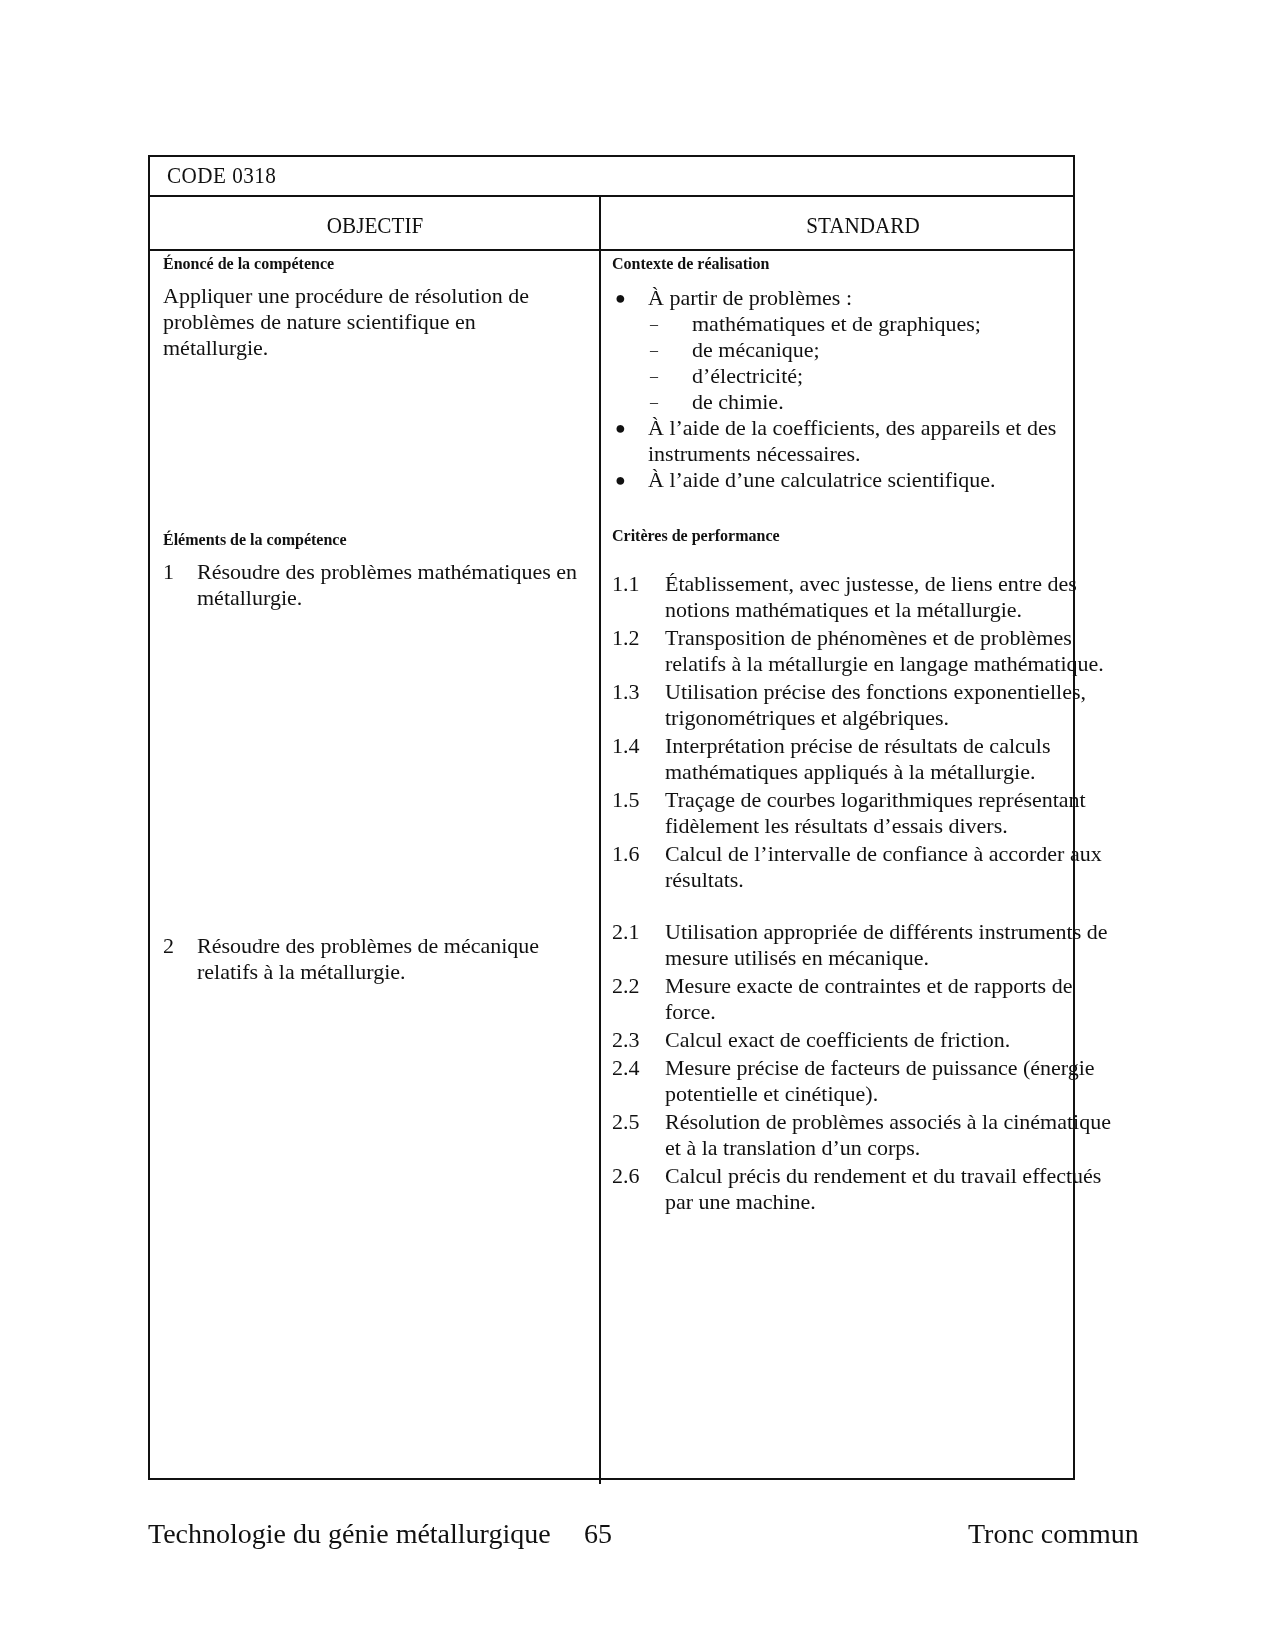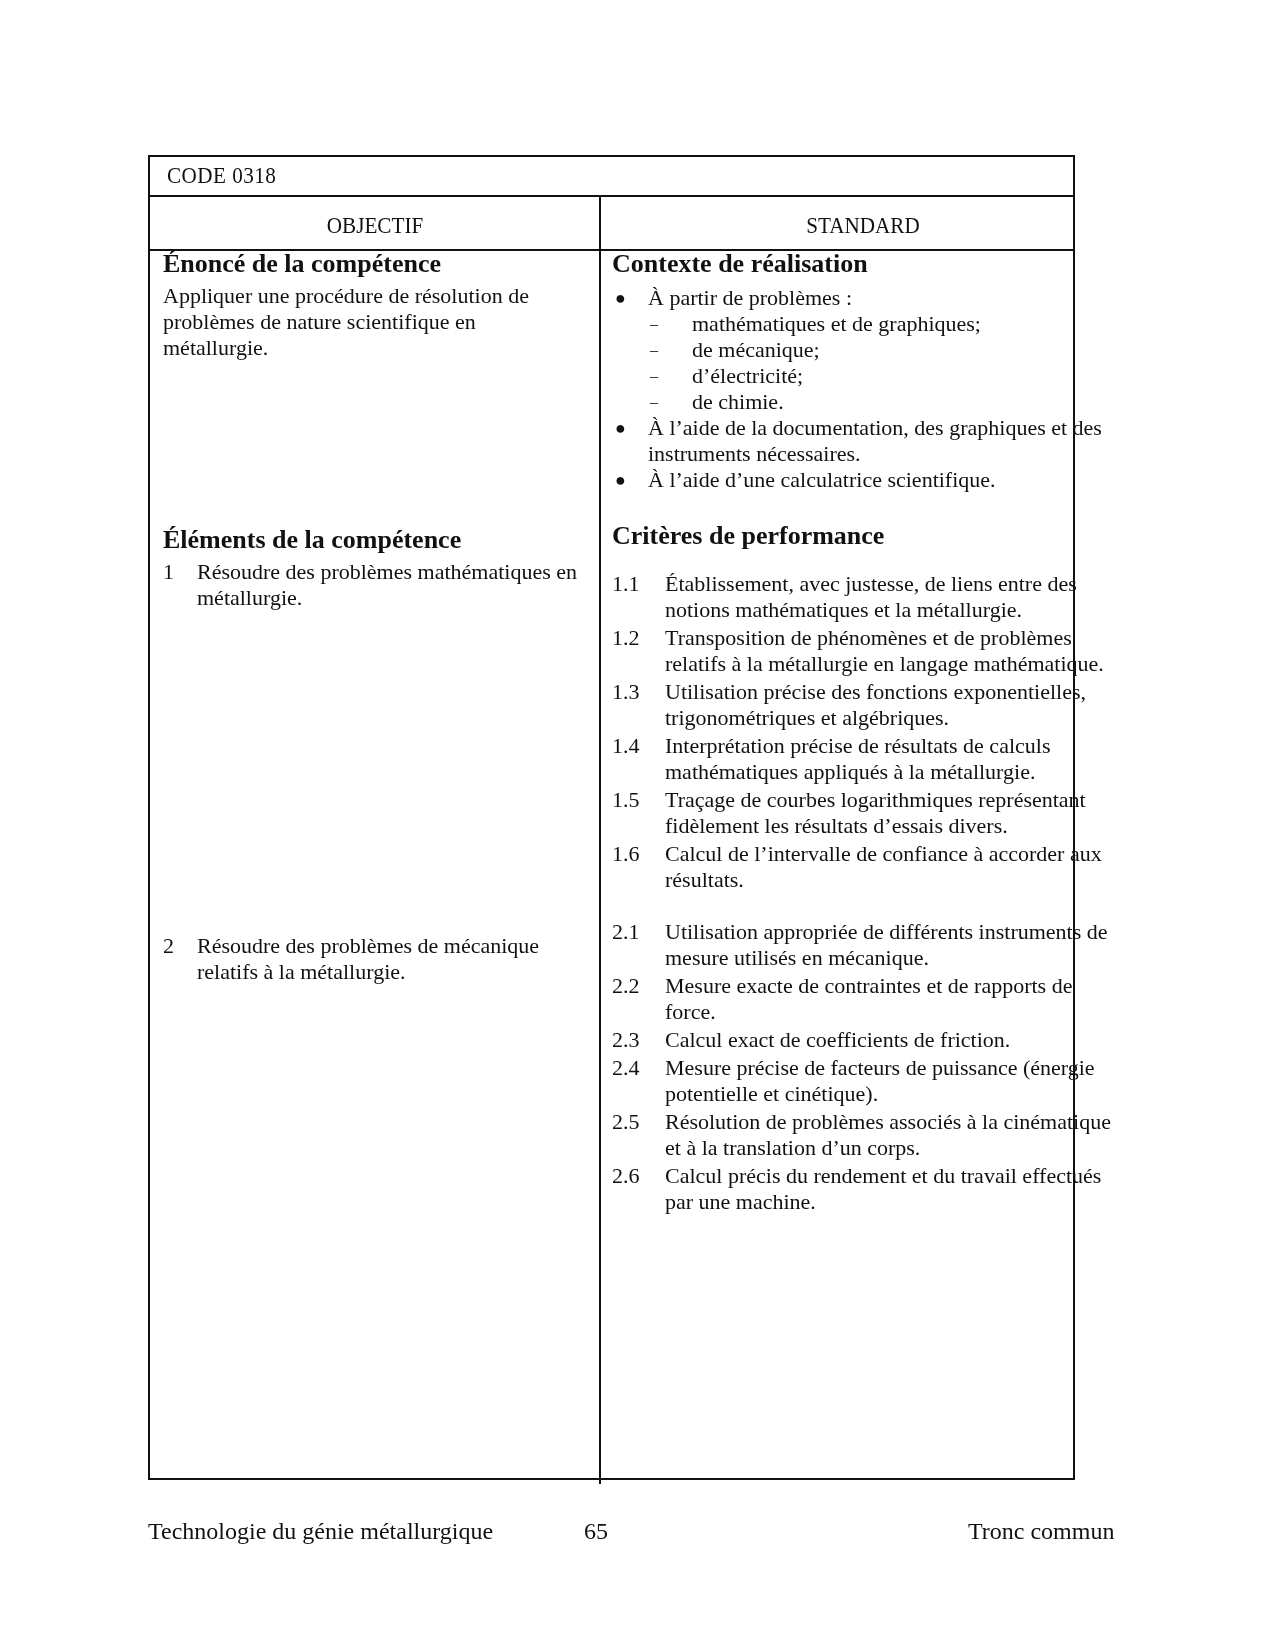--- a/index.html
+++ b/index.html
@@ -33,32 +33,32 @@
       transform: scaleX(0.92);
     }
     .hdr-left { left: 0; width: 450px; }
     .hdr-right { left: 450px; width: 526px; }
     .col {
       position: absolute; top: 94px; font-size: 22px; line-height: 26px;
       font-family: "Liberation Serif", serif;
     }
     .col-left { left: 13px; width: 420px; }
     .col-right { left: 462px; width: 500px; }
-    .sec-title { font-weight: bold; font-size: 26px; margin: 0; }
+    .sec-title { font-weight: bold; font-size: 16px; margin: 0; }
     .para { margin-top: 6px; }
     .bullet { position: relative; padding-left: 36px; }
     .bullet .mark { position: absolute; left: 3px; top: 0; font-size: 18px; }
     .sub { position: relative; padding-left: 80px; }
     .sub .mark { position: absolute; left: 38px; top: 0; font-size: 16px; }
     .elem { position: relative; padding-left: 34px; }
     .elem .num { position: absolute; left: 0; }
     .crit { position: relative; padding-left: 53px; margin-bottom: 2px; }
     .crit .num { position: absolute; left: 0; }
     .footer {
-      position: absolute; top: 1518px; font-size: 24px;
+      position: absolute; top: 1518px; font-size: 28px;
       font-family: "Liberation Serif", serif;
     }
   </style>
 </head>
 <body>
 
 <div class="frame">
   <div class="code-row">
     <span class="code-text">CODE   0318</span>
   </div>
@@ -88,21 +88,21 @@
     <div class="bullet" style="margin-top:8px">
       <span class="mark">●</span>
       <span>À partir de problèmes :</span>
     </div>
     <div class="sub"><span class="mark">–</span><span>mathématiques et de graphiques;</span></div>
     <div class="sub"><span class="mark">–</span><span>de mécanique;</span></div>
     <div class="sub"><span class="mark">–</span><span>d’électricité;</span></div>
     <div class="sub"><span class="mark">–</span><span>de chimie.</span></div>
     <div class="bullet">
       <span class="mark">●</span>
-      <span>À l’aide de la documentation, des graphiques et des instruments nécessaires.</span>
+      <span>À l’aide de la coefficients, des appareils et des instruments nécessaires.</span>
     </div>
     <div class="bullet">
       <span class="mark">●</span>
       <span>À l’aide d’une calculatrice scientifique.</span>
     </div>
 
     <div class="sec-title" style="margin-top:30px">Critères de performance</div>
     <div style="margin-top:22px">
       <div class="crit"><span class="num">1.1</span><span>Établissement, avec justesse, de liens entre des notions mathématiques et la métallurgie.</span></div>
       <div class="crit"><span class="num">1.2</span><span>Transposition de phénomènes et de problèmes relatifs à la métallurgie en langage mathématique.</span></div>

